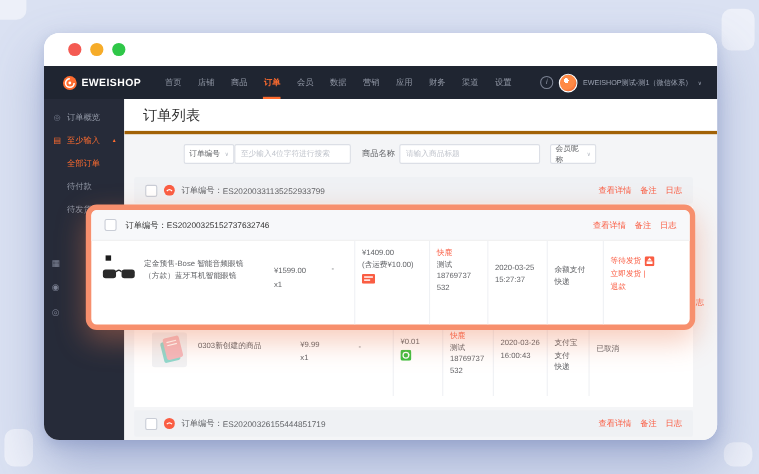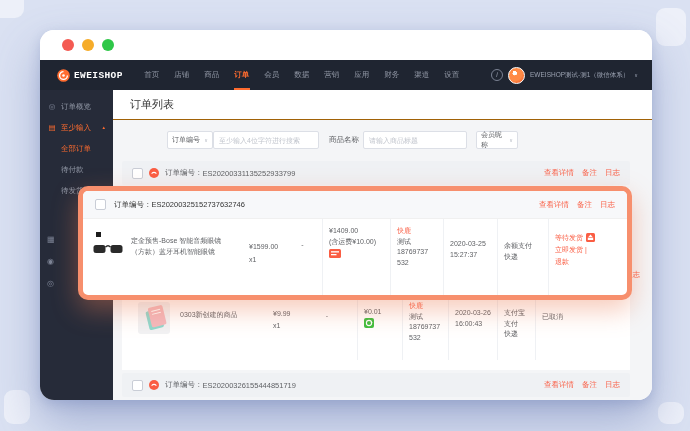--- a/index.html
+++ b/index.html
@@ -9,21 +9,21 @@
 
   .window{position:absolute;left:40px;top:30px;width:612px;height:370px;background:#fff;
           border-radius:14px;box-shadow:0 22px 45px rgba(90,110,170,.42),0 4px 12px rgba(90,110,170,.25);
           overflow:hidden;}
   .topbar{height:30px;display:flex;align-items:center;padding-left:22px;gap:8px;background:#fff;}
   .dot{width:12px;height:12px;border-radius:50%;}
   .dot.r{background:#f45a52;} .dot.y{background:#f6ac29;} .dot.g{background:#2fc748;}
 
   .appheader{height:30px;background:#1f2531;display:flex;align-items:center;position:relative;}
   .logo{display:flex;align-items:center;margin-left:17px;gap:4px;}
-  .logo-text{color:#fff;font-weight:bold;font-size:9.5px;letter-spacing:.4px;font-family:Liberation Mono, monospace;}
+  .logo-text{color:#fff;font-weight:bold;font-size:9.5px;letter-spacing:.4px;}
   .nav{display:flex;margin-left:14px;}
   .nav-item{position:relative;width:30px;text-align:center;font-size:7.5px;color:#9298a6;height:30px;line-height:30px;cursor:pointer;}
   .nav-item.active{color:#ff6c2f;font-weight:bold;}
   .nav-underline{position:absolute;bottom:0;left:7px;width:16px;height:2px;background:#ff6c2f;}
   .hdr-right{margin-left:auto;display:flex;align-items:center;gap:5px;padding-right:14px;}
   .info-icon{width:10px;height:10px;border:1px solid #7a8192;border-radius:50%;color:#9aa1b0;
              font-size:6.5px;line-height:9px;text-align:center;font-style:italic;}
   .avatar{width:15px;height:15px;border-radius:50%;border:1px solid #fff;
           background:radial-gradient(circle at 38% 35%,#ffffff 0 16%,#ff8a45 17% 55%,#e8491f 100%);}
   .account-name{font-size:6.5px;color:#9aa1b0;}
@@ -33,22 +33,22 @@
   .sidebar{width:73px;background:#262b39;padding-top:6px;box-sizing:border-box;flex:none;}
   .side-item{height:21px;display:flex;align-items:center;padding-left:7px;font-size:7.5px;color:#9298a6;cursor:pointer;}
   .side-item .sicon{width:10px;margin-right:4px;font-size:7.5px;color:#7d8496;text-align:center;}
   .side-item.active{color:#ff6c2f;} .side-item.active .sicon{color:#ff6c2f;}
   .side-sub{padding-left:21px;}
   .side-caret{margin-left:auto;margin-right:7px;font-size:4.5px;color:#ff6c2f;}
   .side-gap{height:27px;}
   .side-icon-row{height:22px;display:flex;align-items:center;padding-left:7px;color:#7d8496;font-size:8px;cursor:pointer;}
 
   .main{flex:1;background:#f4f5f7;position:relative;overflow:hidden;}
-  .titlebar{height:29px;background:#fff;border-bottom:1px solid #a16207;line-height:29px;
-            padding-left:17px;font-size:11px;color:#333;}
+  .titlebar{height:29px;background:#fff;border-bottom:3px solid #a16207;line-height:29px;
+            padding-left:17px;font-size:13px;color:#333;}
   .filterbar{position:absolute;top:41px;left:17px;display:flex;align-items:center;padding-left:37px;}
   .sel{height:18px;border:1px solid #dcdfe6;background:#fff;border-radius:2px;display:flex;align-items:center;
        justify-content:space-between;padding:0 4px;font-size:7px;color:#606266;box-sizing:border-box;cursor:pointer;}
   .sel .scaret{color:#b4b9c2;font-size:5px;margin-left:3px;}
   .inp{height:18px;border:1px solid #dcdfe6;background:#fff;border-radius:2px;font-size:7px;color:#606266;
        padding:0 5px;box-sizing:border-box;outline:none;font-family:"Liberation Sans",sans-serif;}
   .inp::placeholder{color:#c0c4cc;}
   .flabel{font-size:7.5px;color:#606266;margin:0 4px 0 10px;white-space:nowrap;}
 
   .orderhead{position:absolute;left:9px;width:508px;height:24px;background:#eff1f4;border-radius:2px;
@@ -184,21 +184,21 @@
       <div class="main">
         <div class="titlebar">订单列表</div>
 
         <div class="filterbar">
           <div class="sel" style="width:46px;">
             <span>订单编号</span>
             <span class="scaret">∨</span>
           </div>
           <input class="inp" style="width: 106px;" placeholder="至少输入4位字符进行搜索">
           <span class="flabel">商品名称</span>
-          <input class="inp" style="width: 104px;" placeholder="请输入商品标题">
+          <input class="inp" style="width: 128px;" placeholder="请输入商品标题">
           <div class="sel" style="width:42px;margin-left:9px;">
             <span>会员昵称</span>
             <span class="scaret">∨</span>
           </div>
         </div>
 
         <div class="orderhead" style="top:71px;">
           <div class="checkbox"></div>
           <svg class="chan-icon" width="10" height="10" viewBox="0 0 10 10">
             <circle cx="5" cy="5" r="5" fill="#fa5d43"></circle>

